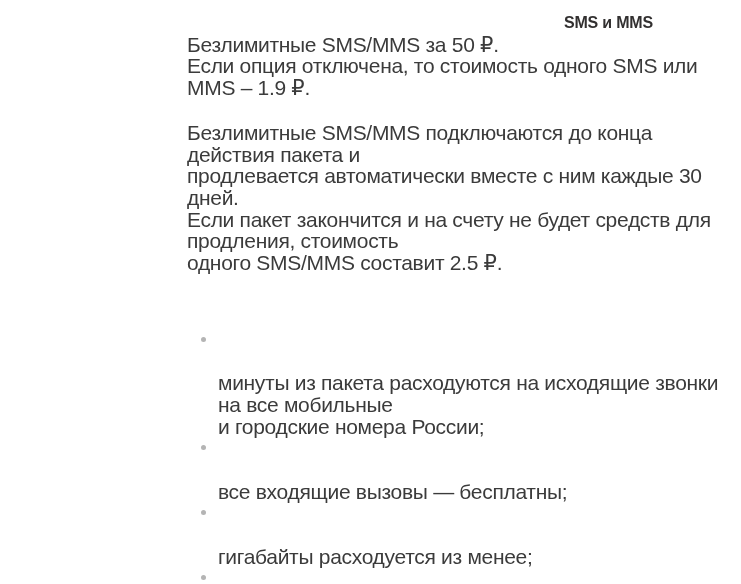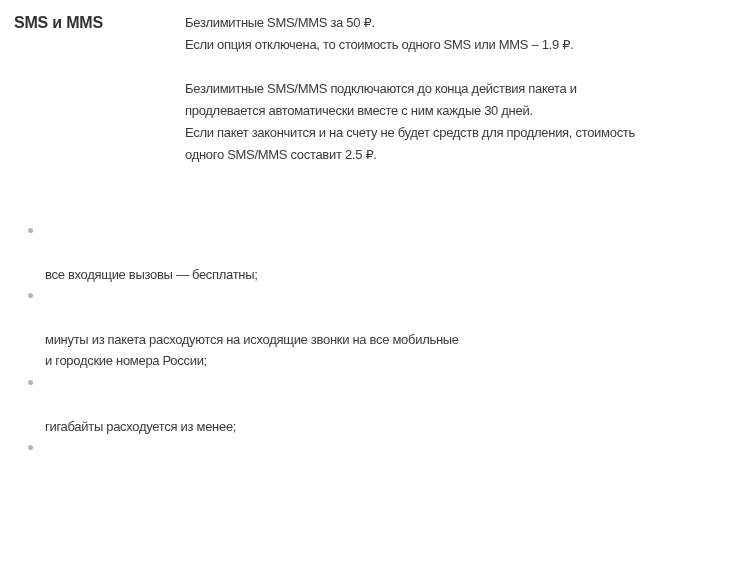--- a/index.html
+++ b/index.html
@@ -11,37 +11,38 @@
     overflow: hidden;
     font-family: "Liberation Sans", "DejaVu Sans", sans-serif;
   }
   .doc {
     padding: 12px 6px 0 14px;
     box-sizing: border-box;
     width: 741px;
   }
   .row {
     display: flex;
-    align-items: flex-start;
+    align-items: flex-end;
+    flex-direction: column;
   }
   .row-travel {
     margin-top: 55px;
   }
   .label {
     width: 171px;
     flex-shrink: 0;
     font-size: 16px;
     font-weight: bold;
     line-height: 21.7px;
     letter-spacing: -0.2px;
     color: #323030;
   }
   .content {
     width: 548px;
-    font-size: 13px;
+    font-size: 21px;
     line-height: 21.7px;
     letter-spacing: -0.3px;
     color: #3b3b3b;
   }
   .content p {
     margin: 0;
     white-space: pre-line;
   }
   .row-sms .content p + p {
     margin-top: 23px;
@@ -81,26 +82,26 @@
 Если пакет закончится и на счету не будет средств для продления, стоимость
 одного SMS/MMS составит 2.5 ₽.</p>
     </div>
   </section>
 
   <section class="row row-travel">
     <div class="content">
       <ul class="cond-list">
         <li>
           <span class="dot"></span>
-          <span>все входящие вызовы — бесплатны;</span>
+          <span>минуты из пакета расходуются на исходящие звонки на все мобильные
+и городские номера России;</span>
         </li>
         <li>
           <span class="dot"></span>
-          <span>минуты из пакета расходуются на исходящие звонки на все мобильные
-и городские номера России;</span>
+          <span>все входящие вызовы — бесплатны;</span>
         </li>
         <li>
           <span class="dot"></span>
           <span>гигабайты расходуется из менее;</span>
         </li>
         <li>
           <span class="dot"></span>
           
         </li>
       </ul>

